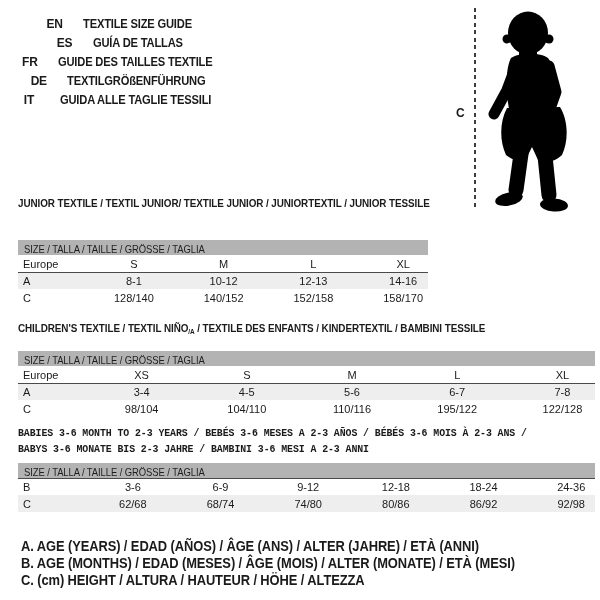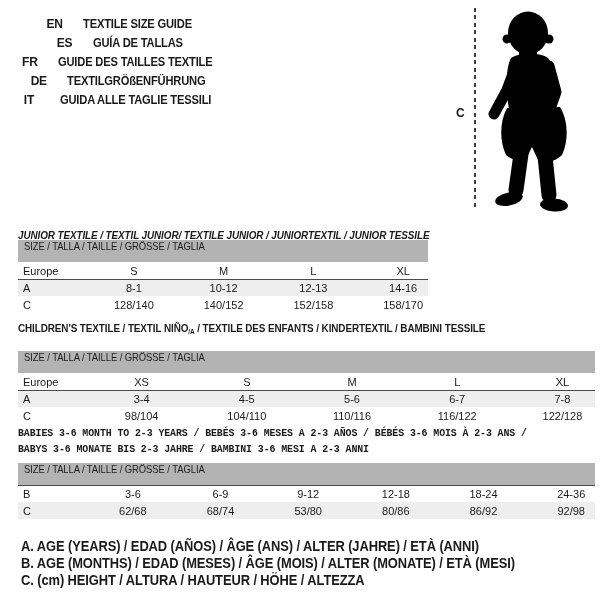--- a/index.html
+++ b/index.html
@@ -15,21 +15,21 @@
   
   .c-label{position:absolute;left:456px;top:106px;font-weight:bold;font-size:12px;}
   .dash-line{position:absolute;left:474px;top:8px;width:2px;height:201px;
              background:repeating-linear-gradient(to bottom,#3d3d3d 0 4px,transparent 4px 7.5px);}
   .baby-svg{position:absolute;left:480px;top:6px;}
 
   
   .tbl-title{position:absolute;left:18px;font-weight:bold;font-size:11.5px;white-space:nowrap;}
   .cond{display:inline-block;transform:scaleX(0.86);transform-origin:0 50%;white-space:nowrap;letter-spacing:-0.1px;}
   .size-table{position:absolute;left:18px;font-size:11px;}
-  .t-bar{height:22px;background:#b3b3b3;display:flex;align-items:flex-start;padding-left:6px;color:#1e1e1e;}
+  .t-bar{height:15px;background:#b3b3b3;display:flex;align-items:flex-end;padding-left:6px;color:#1e1e1e;}
   .t-row{height:17px;display:flex;align-items:center;box-sizing:border-box;gap:40px;}
   .t-row.shade{background:#eeeeee;}
   .t-row.sep{border-top:1px solid #4a4a4a;}
   .t-lbl{width:46px;flex:0 0 46px;padding-left:5px;}
   .t-val{flex:1;text-align:center;}
 
   .w1{width:410px;}
   .w2{width:577px;}
 
   .title2-sub{font-size:7.5px;vertical-align:-2px;}
@@ -80,21 +80,21 @@
       <ellipse cx="74" cy="199" rx="14" ry="6.5" transform="rotate(4 74 199)"></ellipse>
     </g>
     <g fill="none" stroke="#000000" stroke-linecap="round" stroke-linejoin="round">
       <polyline points="36,60 27,84 14,108" stroke-width="11"></polyline>
       <polyline points="69,60 76,86 70,103" stroke-width="11"></polyline>
       <line x1="41" y1="148" x2="36" y2="184" stroke-width="15"></line>
       <line x1="65" y1="150" x2="69" y2="189" stroke-width="15"></line>
     </g>
   </svg>
 
-  <div class="tbl-title" style="top:229px;font-style:italic;">
+  <div class="tbl-title" style="top:197px;">
     <span class="cond">JUNIOR TEXTILE / TEXTIL JUNIOR/ TEXTILE JUNIOR / JUNIORTEXTIL / JUNIOR TESSILE</span>
   </div>
   <div class="size-table w1" style="top:240px;">
     <div class="t-bar">
       <span class="cond">SIZE / TALLA / TAILLE / GRÖSSE / TAGLIA</span>
     </div>
     <div class="t-row">
       <div class="t-lbl">Europe</div>
       <div class="t-val">S</div>
       <div class="t-val">M</div>
@@ -138,21 +138,21 @@
       <div class="t-val">4-5</div>
       <div class="t-val">5-6</div>
       <div class="t-val">6-7</div>
       <div class="t-val">7-8</div>
     </div>
     <div class="t-row">
       <div class="t-lbl">C</div>
       <div class="t-val">98/104</div>
       <div class="t-val">104/110</div>
       <div class="t-val">110/116</div>
-      <div class="t-val">116/122</div>
+      <div class="t-val">195/122</div>
       <div class="t-val">122/128</div>
     </div>
   </div>
 
   <div class="tbl-title" style="top:425px;line-height:16px;font-family:Liberation Mono, monospace;">
     <span class="cond">BABIES 3-6 MONTH TO 2-3 YEARS / BEBÉS 3-6 MESES A 2-3 AÑOS / BÉBÉS 3-6 MOIS À 2-3 ANS /</span><br>
     <span class="cond">BABYS 3-6 MONATE BIS 2-3 JAHRE / BAMBINI 3-6 MESI A 2-3 ANNI</span>
   </div>
   <div class="size-table w2" style="top:463px;">
     <div class="t-bar">
@@ -164,21 +164,21 @@
       <div class="t-val">6-9</div>
       <div class="t-val">9-12</div>
       <div class="t-val">12-18</div>
       <div class="t-val">18-24</div>
       <div class="t-val">24-36</div>
     </div>
     <div class="t-row shade">
       <div class="t-lbl">C</div>
       <div class="t-val">62/68</div>
       <div class="t-val">68/74</div>
-      <div class="t-val">53/80</div>
+      <div class="t-val">74/80</div>
       <div class="t-val">80/86</div>
       <div class="t-val">86/92</div>
       <div class="t-val">92/98</div>
     </div>
   </div>
 
   <div class="legend">
     <div class="legend-line">
       <span class="cond">A. AGE (YEARS) / EDAD (AÑOS) / ÂGE (ANS) / ALTER (JAHRE) / ETÀ (ANNI)</span>
     </div>

